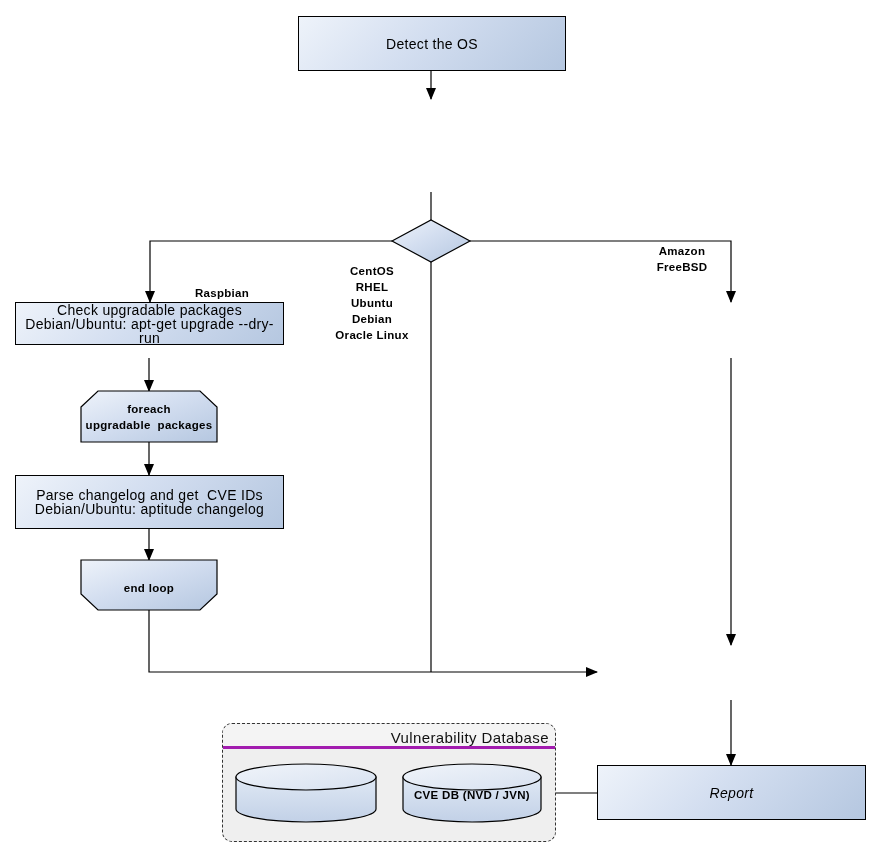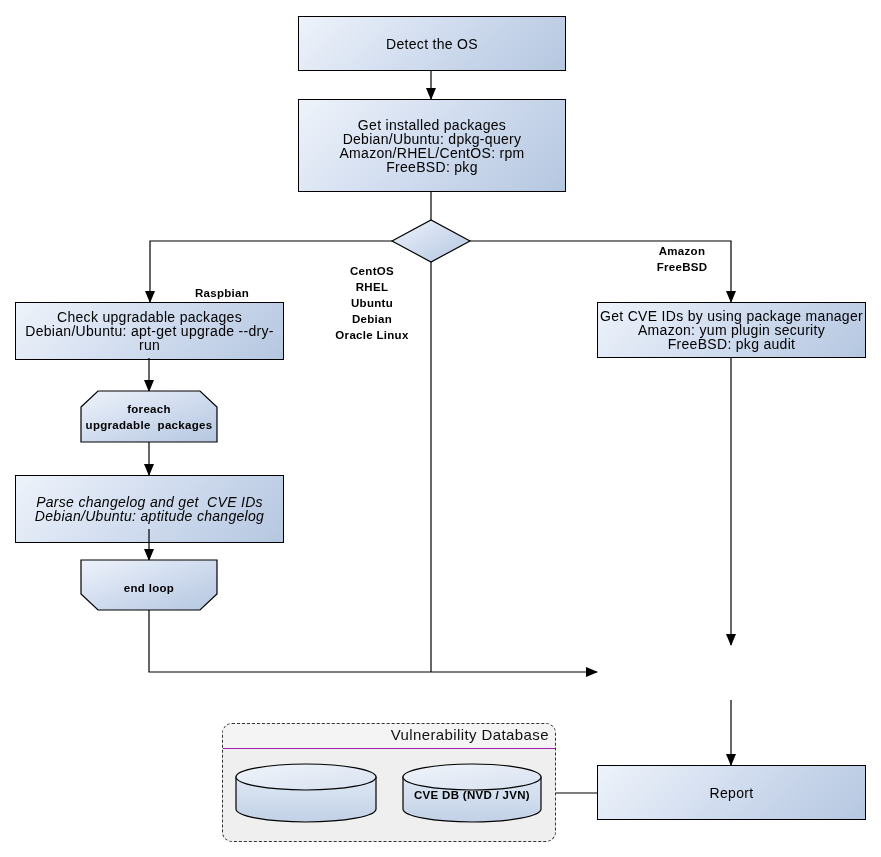--- a/index.html
+++ b/index.html
@@ -55,23 +55,23 @@
     border-radius: 10px;
     background: #efefef;
     z-index: 0;
     overflow: hidden;
   }
   .db-panel-header {
     box-sizing: border-box;
     width: 100%;
     height: 25px;
     background: #f4f4f4;
-    border-bottom: 1px solid #a21caf;
+    border-bottom: 3px solid #a21caf;
     display: flex;
-    align-items: flex-start;
+    align-items: flex-end;
     justify-content: flex-end;
     padding: 2px 6px 0 0;
     font-size: 15px;
     letter-spacing: 0.4px;
     color: #111111;
   }
 </style>
 </head>
 <body>
 
@@ -130,37 +130,30 @@
     </g>
 
     <g>
       <path d="M403,777 V809 A69,13 0 0 0 541,809 V777 Z" fill="url(#cylGrad)" stroke="#000000" stroke-width="1.2"></path>
       <ellipse cx="472" cy="777" rx="69" ry="13" fill="url(#cylTopGrad)" stroke="#000000" stroke-width="1.2"></ellipse>
     </g>
   </svg>
 
   <div class="node" style="left:298px; top:16px; width:268px; height:55px;">Detect the OS</div>
 
-  <div class="node" style="left:298px; top:99px; width:268px; height:93px;">Get installed packages
-Debian/Ubuntu: dpkg-query
-Amazon/RHEL/CentOS: rpm
-FreeBSD: pkg</div>
 
-  <div class="node" style="left:15px; top:302px; width:269px; height:58px;">Check upgradable packages
+  <div class="node" style="left:15px; top:302px; width:269px; height:43px;">Check upgradable packages
 Debian/Ubuntu: apt-get upgrade --dry-run</div>
 
-  <div class="node" style="left:15px; top:475px; width:269px; height:68px;font-style:italic;">Parse changelog and get  CVE IDs
+  <div class="node" style="left:15px; top:475px; width:269px; height:54px;">Parse changelog and get  CVE IDs
 Debian/Ubuntu: aptitude changelog</div>
 
-  <div class="node" style="left:597px; top:302px; width:269px; height:56px;">Get CVE IDs by using package manager
-Amazon: yum plugin security
-FreeBSD: pkg audit</div>
 
 
-  <div class="node" style="left:597px; top:765px; width:269px; height:55px;">Report</div>
+  <div class="node" style="left:597px; top:765px; width:269px; height:55px;font-style:italic;">Report</div>
 
   <div class="overlay-label" style="left:81px; top:391px; width:136px; height:51px;">foreach
 upgradable  packages</div>
 
   <div class="overlay-label" style="left:81px; top:560px; width:136px; height:56px;">end loop</div>
 
 
   <div class="overlay-label" style="left:403px; top:775px; width:138px; height:40px;">CVE DB (NVD / JVN)</div>
 
   <div class="overlay-label" style="left:182px; top:261px; width:80px; height:16px;margin-top:24px;">Raspbian</div>

